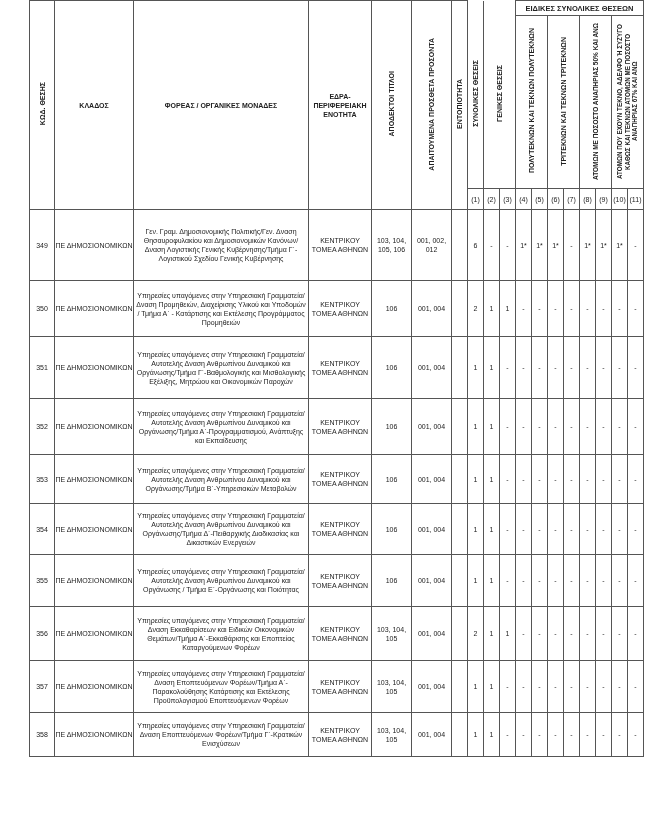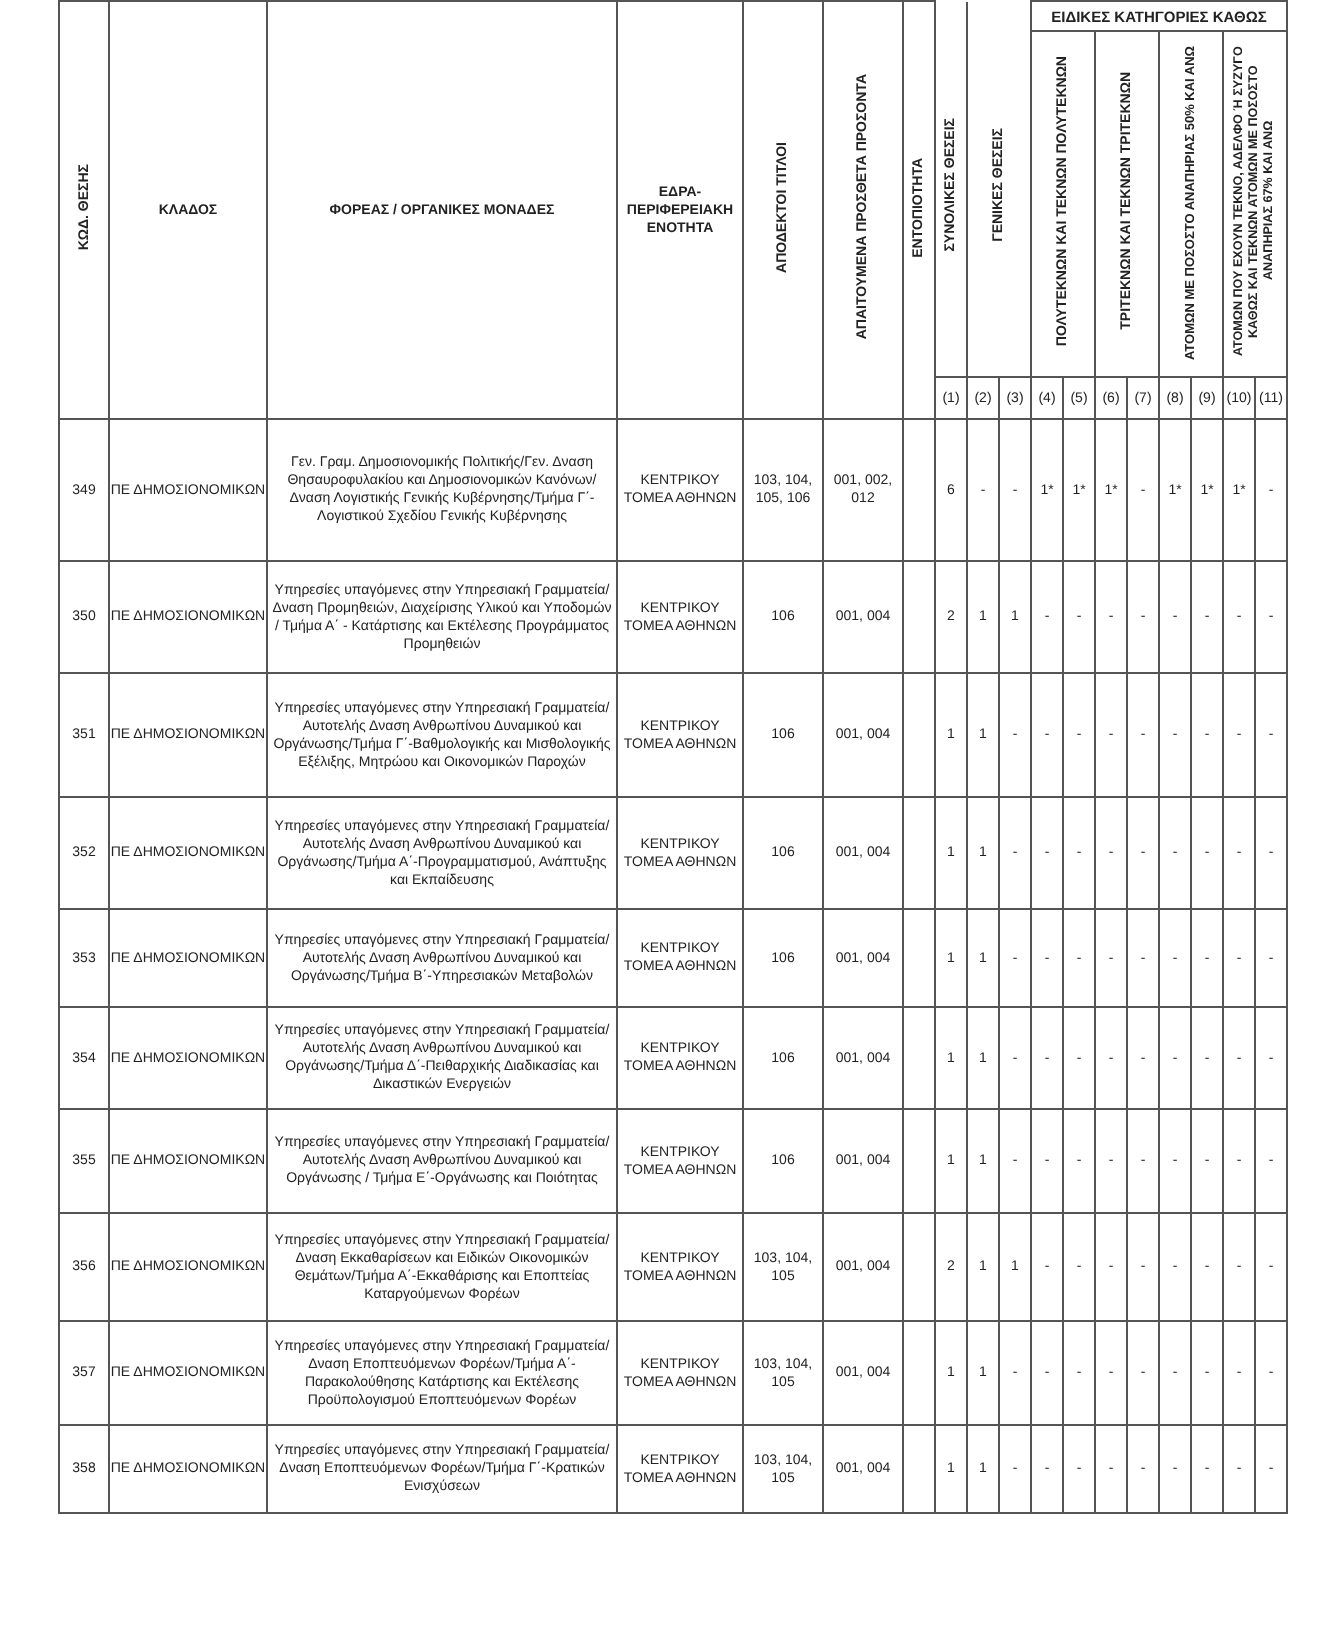--- a/index.html
+++ b/index.html
@@ -43,21 +43,21 @@
     <tr>
       <th rowspan="3" style="height:188px"><span class="vert">ΚΩΔ. ΘΕΣΗΣ</span></th>
       <th rowspan="3">ΚΛΑΔΟΣ</th>
       <th rowspan="3">ΦΟΡΕΑΣ / ΟΡΓΑΝΙΚΕΣ ΜΟΝΑΔΕΣ</th>
       <th rowspan="3">ΕΔΡΑ-ΠΕΡΙΦΕΡΕΙΑΚΗ ΕΝΟΤΗΤΑ</th>
       <th rowspan="3"><span class="vert">ΑΠΟΔΕΚΤΟΙ ΤΙΤΛΟΙ</span></th>
       <th rowspan="3"><span class="vert">ΑΠΑΙΤΟΥΜΕΝΑ ΠΡΟΣΘΕΤΑ ΠΡΟΣΟΝΤΑ</span></th>
       <th rowspan="3"><span class="vert">ΕΝΤΟΠΙΟΤΗΤΑ</span></th>
       <th rowspan="2" style="border-top:none"><span class="vert">ΣΥΝΟΛΙΚΕΣ ΘΕΣΕΙΣ</span></th>
       <th rowspan="2" colspan="2" style="border-top:none"><span class="vert">ΓΕΝΙΚΕΣ ΘΕΣΕΙΣ</span></th>
-      <th colspan="8" class="top-span">ΕΙΔΙΚΕΣ ΚΑΤΗΓΟΡΙΕΣ ΚΑΘΩΣ</th>
+      <th colspan="8" class="top-span">ΕΙΔΙΚΕΣ ΣΥΝΟΛΙΚΕΣ ΘΕΣΕΩΝ</th>
     </tr>
     <tr>
       <th colspan="2" style="height:172px"><span class="vert2">ΠΟΛΥΤΕΚΝΩΝ ΚΑΙ ΤΕΚΝΩΝ ΠΟΛΥΤΕΚΝΩΝ</span></th>
       <th colspan="2"><span class="vert2">ΤΡΙΤΕΚΝΩΝ ΚΑΙ ΤΕΚΝΩΝ ΤΡΙΤΕΚΝΩΝ</span></th>
       <th colspan="2"><span class="vert2" style="height:160px;font-size:6.5px">ΑΤΟΜΩΝ ΜΕ ΠΟΣΟΣΤΟ ΑΝΑΠΗΡΙΑΣ 50% ΚΑΙ ΑΝΩ</span></th>
       <th colspan="2"><span class="vert2" style="height:165px;font-size:6.3px;line-height:7.5px">ΑΤΟΜΩΝ ΠΟΥ ΕΧΟΥΝ ΤΕΚΝΟ, ΑΔΕΛΦΟ Ή ΣΥΖΥΓΟ ΚΑΘΩΣ ΚΑΙ ΤΕΚΝΩΝ ΑΤΟΜΩΝ ΜΕ ΠΟΣΟΣΤΟ ΑΝΑΠΗΡΙΑΣ 67% ΚΑΙ ΑΝΩ</span></th>
     </tr>
     <tr>
       <th class="numhdr" style="height:20px">(1)</th>
       <th class="numhdr">(2)</th>

